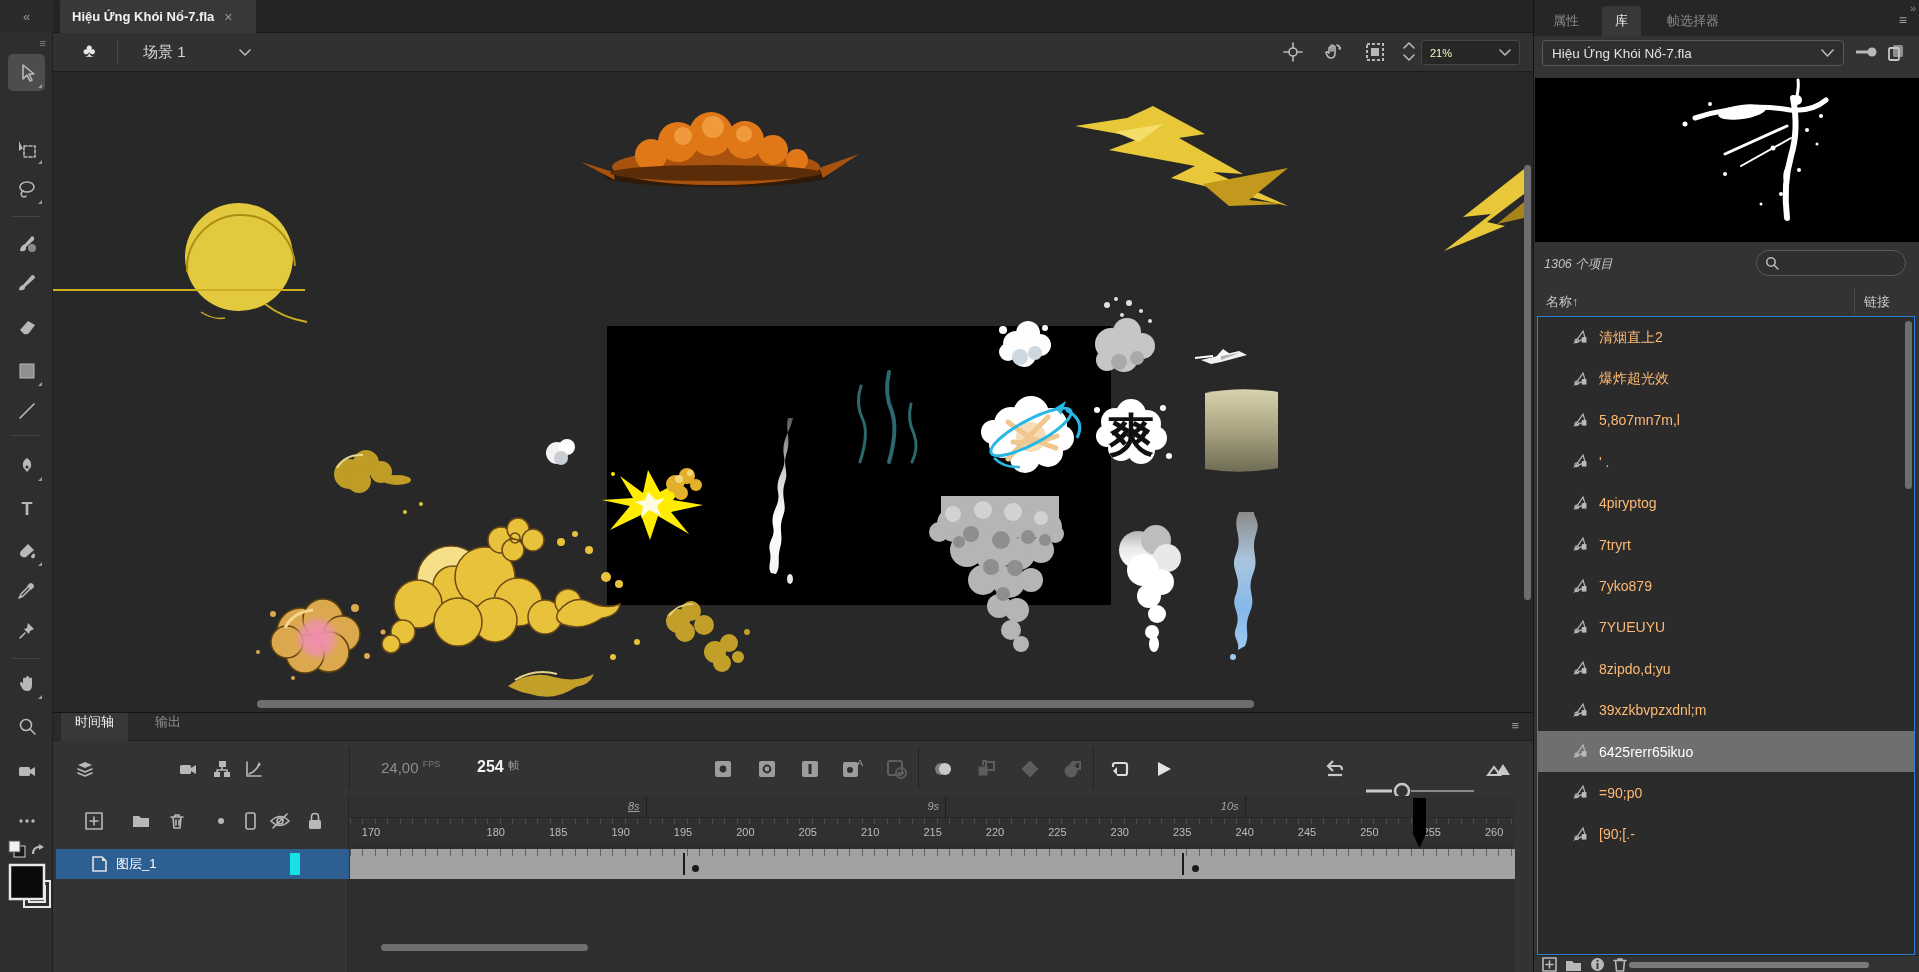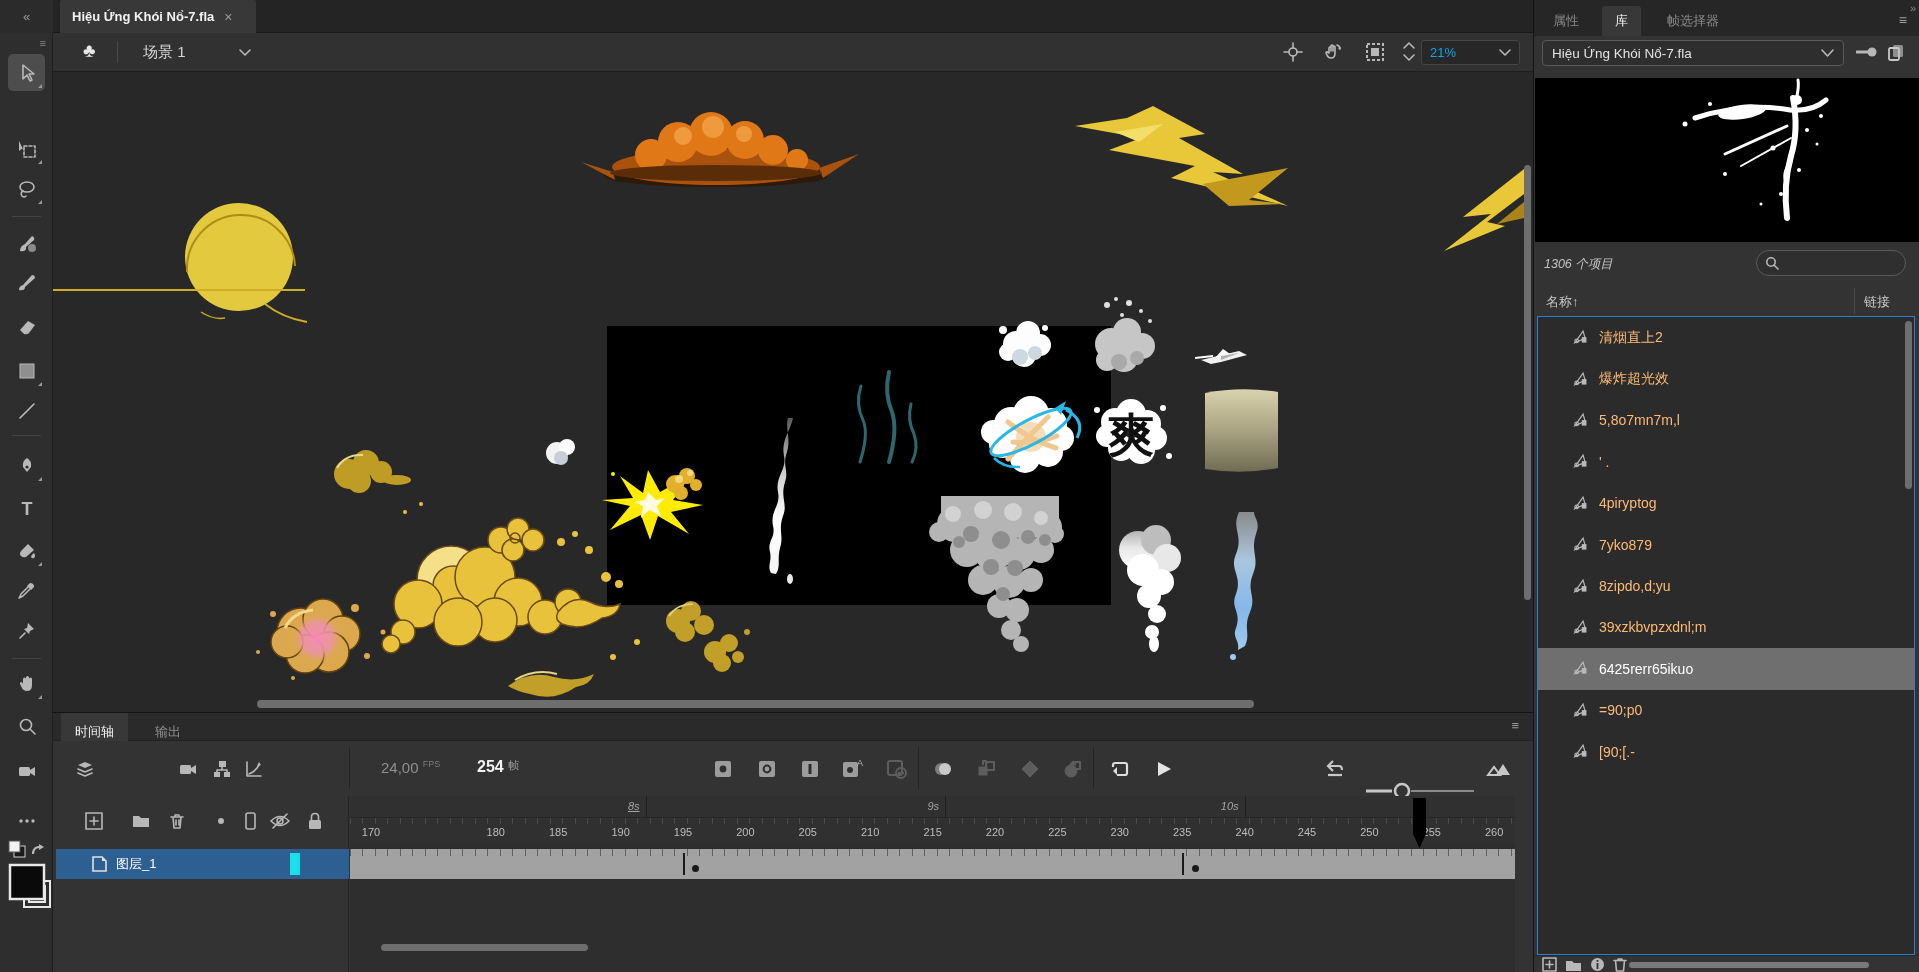--- a/index.html
+++ b/index.html
@@ -25,29 +25,29 @@
   .tb-grip { position:absolute; right:6px; top:4px; color:#8a8a8a; font-size:11px; }
   .icon-stroke { stroke:#b8b8b8; fill:none; stroke-width:1.6; stroke-linecap:round; stroke-linejoin:round; }
   .icon-fill { fill:#b8b8b8; }
 
   
   .scenebar { position:absolute; left:53px; top:33px; width:1480px; height:39px; background:#313131; border-bottom:1px solid #1e1e1e; }
   .clubs { position:absolute; left:30px; top:7px; font-size:19px; color:#e8e8e8; }
   .sb-sep { position:absolute; left:64px; top:8px; width:1px; height:22px; background:#4a4a4a; }
   .scene-name { position:absolute; left:90px; top:10px; font-size:15px; color:#d6d6d6; }
   .zoom-box { position:absolute; left:1368px; top:7px; width:99px; height:25px; background:#272727; border:1px solid #454545; border-radius:3px; display:flex; align-items:center; justify-content:space-between; padding:0 8px; }
-  .zoom-box .val { color:#0ea5e9; font-size:13px; }
+  .zoom-box .val { color:#fef9c3; font-size:11px; }
 
   
   .canvas { position:absolute; left:53px; top:72px; width:1480px; height:640px; background:#282828; overflow:hidden; }
 
   
   .timeline { position:absolute; left:53px; top:712px; width:1480px; height:260px; background:#333; border-top:1px solid #141414; }
   .tl-tabs { position:absolute; left:0; top:0; width:100%; height:28px; background:#2a2a2a; border-bottom:1px solid #222; }
-  .tl-tab { position:absolute; top:0; height:28px; display:flex; align-items:flex-end; padding:0 14px; font-size:13px; color:#8f8f8f; }
+  .tl-tab { position:absolute; top:0; height:28px; display:flex; align-items:flex-start; padding:0 14px; font-size:13px; color:#8f8f8f; }
   .tl-tab.active { background:#383838; color:#f0f0f0; }
   .tl-menu { position:absolute; right:14px; top:5px; color:#9a9a9a; font-size:13px; }
   .tl-controls { position:absolute; left:0; top:28px; width:100%; height:55px; }
   .tl-controls .vline { position:absolute; top:6px; width:1px; height:42px; background:#242424; }
   .ctrl-btn { position:absolute; top:14px; width:28px; height:28px; display:flex; align-items:center; justify-content:center; }
   .ctrl-btn.disabled svg * { stroke:#5d5d5d; }
   .fps-wrap { position:absolute; left:328px; top:18px; font-size:15px; color:#8f8f8f; }
   .fps-wrap .unit { font-size:9px; color:#7a7a7a; vertical-align:top; }
   .frames-wrap { position:absolute; left:424px; top:17px; font-size:16px; color:#f2f2f2; font-weight:bold; }
   .frames-wrap .unit { font-size:11px; color:#9a9a9a; font-weight:normal; vertical-align:top; }
@@ -945,30 +945,46 @@
 
         <div class="lib-item">
           <svg width="17" height="17" viewBox="0 0 20 20">
             <path d="M3.5 16 L13 2.5 L15.5 11 Z" fill="none" stroke="#b9b9b9" stroke-width="1.4"></path>
             <rect x="11.5" y="9.5" width="5.5" height="6.5" fill="#b9b9b9"></rect>
             <circle cx="5.5" cy="14" r="2.2" fill="none" stroke="#b9b9b9" stroke-width="1.2"></circle>
           </svg>
           <span class="iname">4piryptog</span>
         </div>
 
+        <div class="lib-item">
+          <svg width="17" height="17" viewBox="0 0 20 20">
+            <path d="M3.5 16 L13 2.5 L15.5 11 Z" fill="none" stroke="#b9b9b9" stroke-width="1.4"></path>
+            <rect x="11.5" y="9.5" width="5.5" height="6.5" fill="#b9b9b9"></rect>
+            <circle cx="5.5" cy="14" r="2.2" fill="none" stroke="#b9b9b9" stroke-width="1.2"></circle>
+          </svg>
+          <span class="iname">7tryrt</span>
+        </div>
 
         <div class="lib-item">
           <svg width="17" height="17" viewBox="0 0 20 20">
             <path d="M3.5 16 L13 2.5 L15.5 11 Z" fill="none" stroke="#b9b9b9" stroke-width="1.4"></path>
             <rect x="11.5" y="9.5" width="5.5" height="6.5" fill="#b9b9b9"></rect>
             <circle cx="5.5" cy="14" r="2.2" fill="none" stroke="#b9b9b9" stroke-width="1.2"></circle>
           </svg>
           <span class="iname">7yko879</span>
         </div>
 
+        <div class="lib-item">
+          <svg width="17" height="17" viewBox="0 0 20 20">
+            <path d="M3.5 16 L13 2.5 L15.5 11 Z" fill="none" stroke="#b9b9b9" stroke-width="1.4"></path>
+            <rect x="11.5" y="9.5" width="5.5" height="6.5" fill="#b9b9b9"></rect>
+            <circle cx="5.5" cy="14" r="2.2" fill="none" stroke="#b9b9b9" stroke-width="1.2"></circle>
+          </svg>
+          <span class="iname">7YUEUYU</span>
+        </div>
 
         <div class="lib-item">
           <svg width="17" height="17" viewBox="0 0 20 20">
             <path d="M3.5 16 L13 2.5 L15.5 11 Z" fill="none" stroke="#b9b9b9" stroke-width="1.4"></path>
             <rect x="11.5" y="9.5" width="5.5" height="6.5" fill="#b9b9b9"></rect>
             <circle cx="5.5" cy="14" r="2.2" fill="none" stroke="#b9b9b9" stroke-width="1.2"></circle>
           </svg>
           <span class="iname">8zipdo,d;yu</span>
         </div>
 

